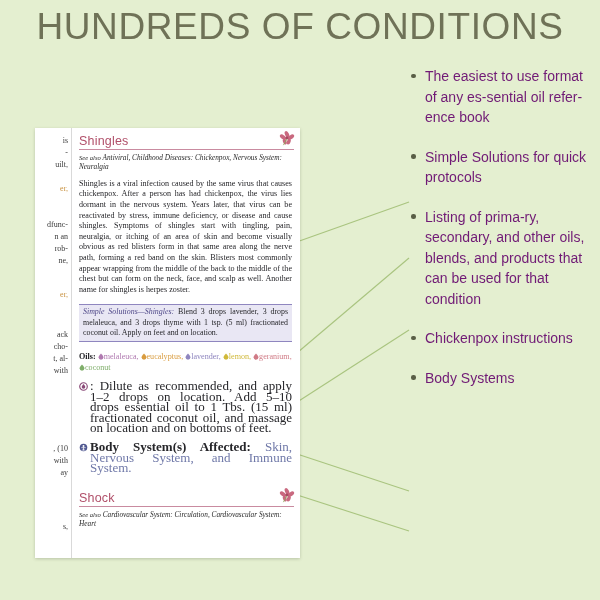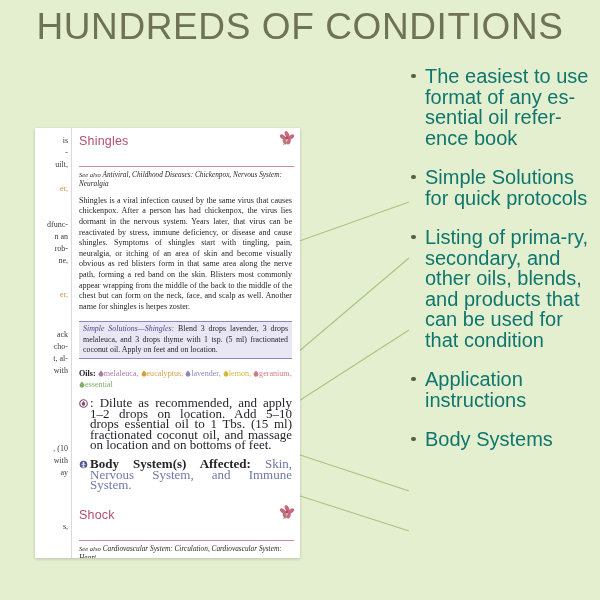--- a/index.html
+++ b/index.html
@@ -56,21 +56,21 @@
   .sect-head{
     position:relative;
     margin:0 6px 0 4px;
     padding-top:6px;
   }
   .sect-head .h{
     font-family:"Liberation Sans", sans-serif;
     font-size:12.5px;
     color:#b1506a;
     letter-spacing:.2px;
-    padding-bottom:17px;
+    padding-bottom:0;
   }
   .rule{height:1px;background:#c98ba0;margin:1px 0 3px 0;}
   .flower{
     position:absolute;right:-2px;top:2px;width:18px;height:16px;
   }
   .seealso{
     font-family:"Liberation Serif", serif;
     font-style:italic;
     font-size:7.3px;
     line-height:9.4px;
@@ -137,23 +137,23 @@
 
   
   .bullets{
     position:absolute;left:408px;top:66px;width:182px;
   }
   .bullet{
     position:relative;
     padding-left:17px;
     margin-bottom:19px;
     font-family:"Liberation Sans", sans-serif;
-    font-size:20px;
+    font-size:14px;
     line-height:20.5px;
-    color:#0f766e;
+    color:#701a75;
   }
   .bullet .dot{
     position:absolute;left:3px;top:7.5px;
     width:4.5px;height:4.5px;border-radius:50%;
     background:#595e46;
   }
 </style>
 </head>
 <body>
 
@@ -242,21 +242,21 @@
                 </svg></span><span>melaleuca,</span></span> <span style="white-space: nowrap; color: rgb(217, 156, 63);"><span class="drop"><svg viewBox="0 0 7 8" width="6" height="7">
                   <path d="M3.5 0.6 C5.6 3 6.3 4 6.3 5 A2.8 2.8 0 0 1 0.7 5 C0.7 4 1.4 3 3.5 0.6 Z" fill="#d99c3f"></path>
                 </svg></span><span>eucalyptus,</span></span> <span style="white-space: nowrap; color: rgb(143, 134, 191);"><span class="drop"><svg viewBox="0 0 7 8" width="6" height="7">
                   <path d="M3.5 0.6 C5.6 3 6.3 4 6.3 5 A2.8 2.8 0 0 1 0.7 5 C0.7 4 1.4 3 3.5 0.6 Z" fill="#8f86bf"></path>
                 </svg></span><span>lavender,</span></span> <span style="white-space: nowrap; color: rgb(208, 185, 58);"><span class="drop"><svg viewBox="0 0 7 8" width="6" height="7">
                   <path d="M3.5 0.6 C5.6 3 6.3 4 6.3 5 A2.8 2.8 0 0 1 0.7 5 C0.7 4 1.4 3 3.5 0.6 Z" fill="#d0b93a"></path>
                 </svg></span><span>lemon,</span></span> <span style="white-space: nowrap; color: rgb(208, 123, 134);"><span class="drop"><svg viewBox="0 0 7 8" width="6" height="7">
                   <path d="M3.5 0.6 C5.6 3 6.3 4 6.3 5 A2.8 2.8 0 0 1 0.7 5 C0.7 4 1.4 3 3.5 0.6 Z" fill="#d07b86"></path>
                 </svg></span><span>geranium,</span></span> <span style="white-space: nowrap; color: rgb(127, 174, 106);"><span class="drop"><svg viewBox="0 0 7 8" width="6" height="7">
                   <path d="M3.5 0.6 C5.6 3 6.3 4 6.3 5 A2.8 2.8 0 0 1 0.7 5 C0.7 4 1.4 3 3.5 0.6 Z" fill="#7fae6a"></path>
-                </svg></span><span>essential</span></span> </span>
+                </svg></span><span>coconut</span></span> </span>
       </div>
 
       <div class="iconline">
         <svg class="gl" viewBox="0 0 10 10">
           <circle cx="5" cy="5" r="4.2" fill="none" stroke="#8a4a78" stroke-width="1.3"></circle>
           <path d="M5 2.2 C6.6 4 7 4.9 7 5.6 A2 2 0 0 1 3 5.6 C3 4.9 3.4 4 5 2.2 Z" fill="#8a4a78"></path>
         </svg>
         <span>: Dilute as recommended, and apply 1–2 drops on location. Add 5–10 drops essential oil to 1 Tbs. (15 ml) fractionated coconut oil, and massage on location and on bottoms of feet.</span>
       </div>
 
@@ -300,21 +300,21 @@
     <div class="bullet">
       <span class="dot"></span>
       <span>Simple Solutions for quick protocols</span>
     </div>
     <div class="bullet">
       <span class="dot"></span>
       <span>Listing of prima-ry, secondary, and other oils, blends, and products that can be used for that condition</span>
     </div>
     <div class="bullet">
       <span class="dot"></span>
-      <span>Application instructions</span>
+      <span>Chickenpox instructions</span>
     </div>
     <div class="bullet">
       <span class="dot"></span>
       <span>Body Systems</span>
     </div>
   </div>
 
 </div>
 
 </body></html>

